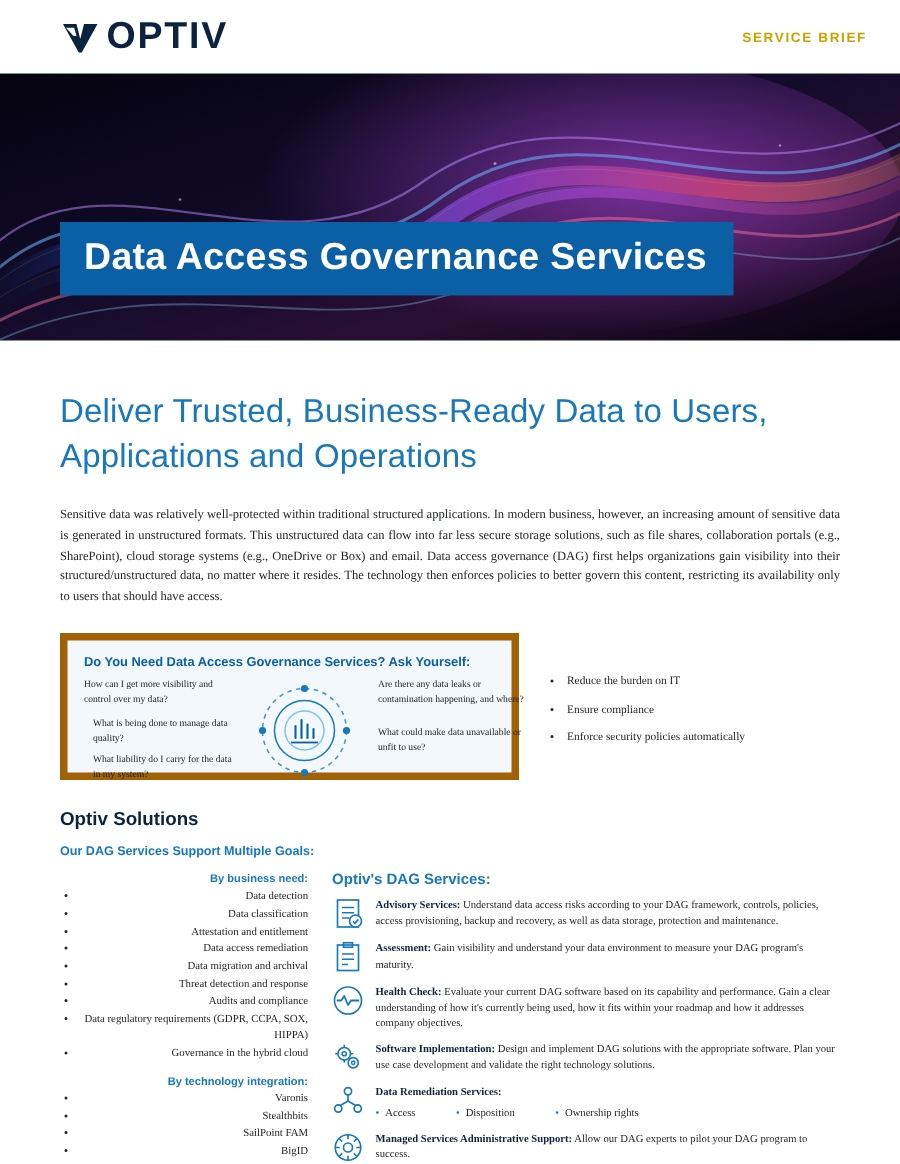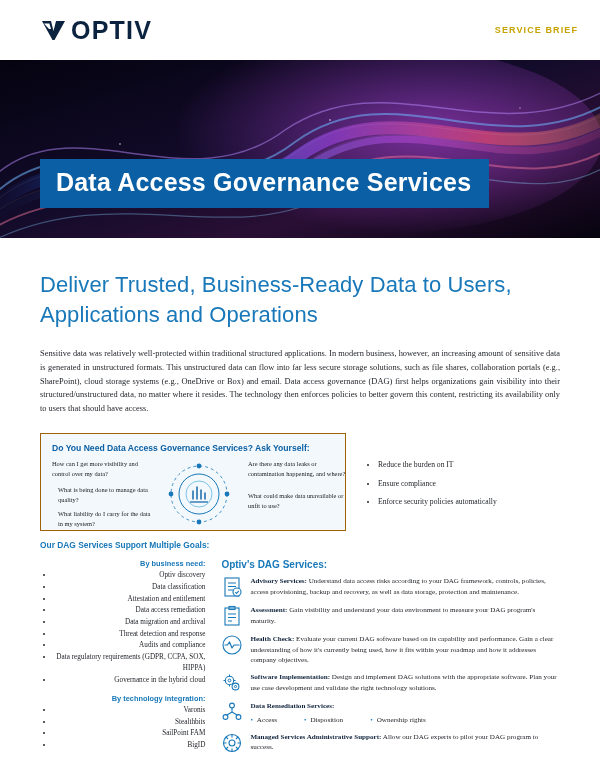--- a/index.html
+++ b/index.html
@@ -7,21 +7,21 @@
     width: 600px; height: 776px;
     font-family: "Liberation Sans", sans-serif;
     background: #ffffff;
     overflow: hidden;
     position: relative;
   }
   .page { width: 600px; height: 776px; position: relative; }
 
   
   .header {
-    height: 60px;
+    height: 49px;
     display: flex;
     align-items: center;
     justify-content: space-between;
     padding: 0 22px 0 40px;
     background: #ffffff;
   }
   .logo-wrap { display: flex; align-items: center; gap: 5px; }
   .logo-mark { width: 26px; height: 26px; flex: none; }
   .logo-text {
     font-size: 25px;
@@ -79,21 +79,21 @@
 
   
   .mid {
     margin-top: 18px;
     display: flex;
     gap: 18px;
     align-items: flex-start;
   }
   .ask-box {
     width: 306px;
-    border: 1px solid #a16207;
+    border: 5px solid #a16207;
     background: #f2f8fc;
     padding: 9px 10px 8px 11px;
     position: relative;
     height: 98px;
   }
   .ask-title {
     color: #0b5fa4;
     font-size: 8.6px;
     font-weight: bold;
     margin-bottom: 4px;
@@ -331,28 +331,29 @@
 
       <div class="goals">
         <ul class="goals-list">
           <li>Reduce the burden on IT</li>
           <li>Ensure compliance</li>
           <li>Enforce security policies automatically</li>
         </ul>
       </div>
     </div>
 
+    <h2 class="section-title">Optiv Solutions</h2>
     <div class="subhead">Our DAG Services Support Multiple Goals:</div>
 
     <div class="cols">
 
       <div class="col-left">
         <div class="cat">By business need:</div>
         <ul class="bullets">
-          <li>Optiv discovery</li>
+          <li>Data detection</li>
           <li>Data classification</li>
           <li>Attestation and entitlement</li>
           <li>Data access remediation</li>
           <li>Data migration and archival</li>
           <li>Threat detection and response</li>
           <li>Audits and compliance</li>
           <li>Data regulatory requirements (GDPR, CCPA, SOX, HIPPA)</li>
           <li>Governance in the hybrid cloud</li>
         </ul>
         <div class="cat" style="margin-top:8px">By technology integration:</div>

